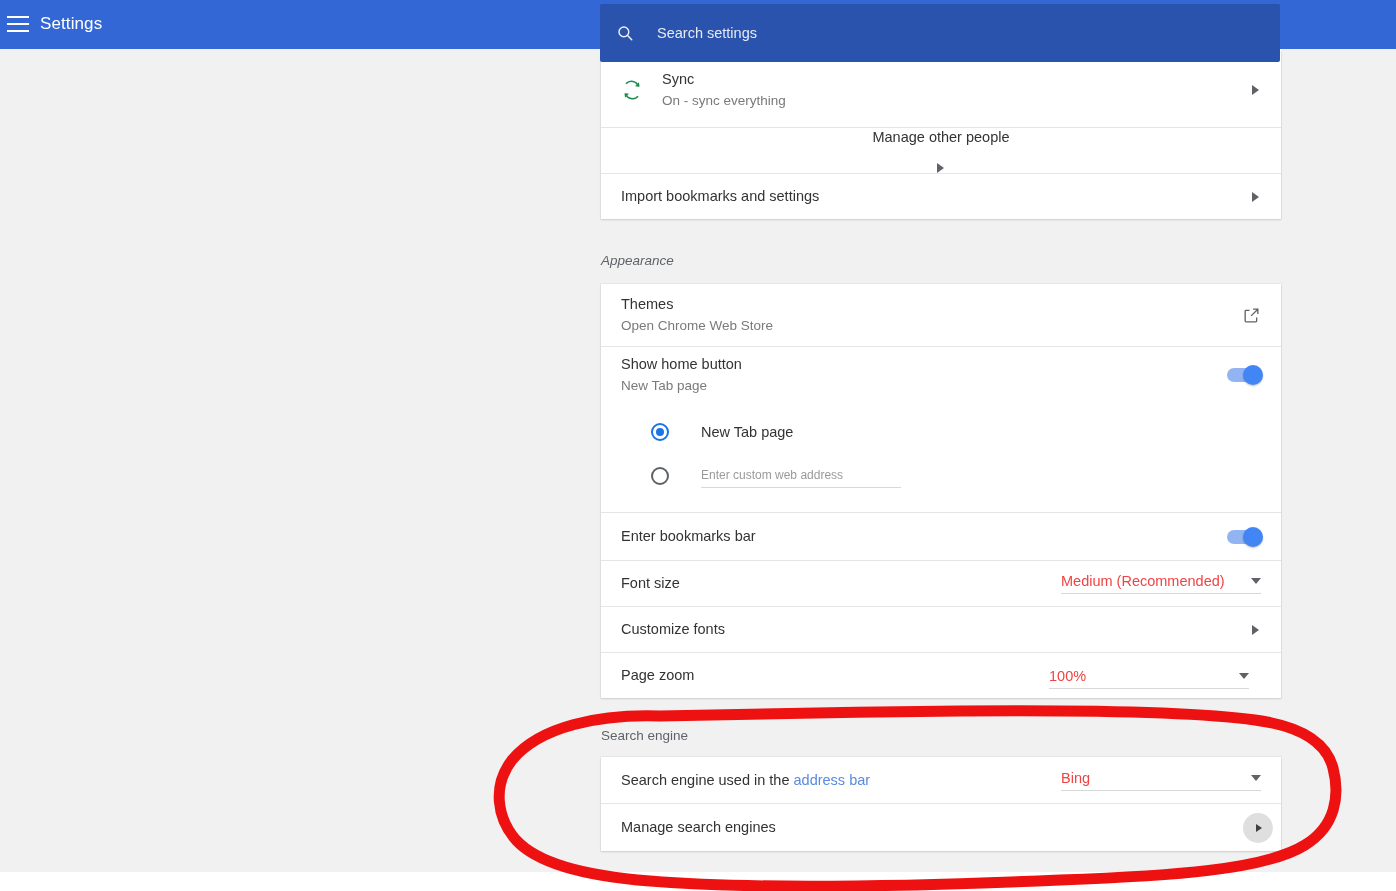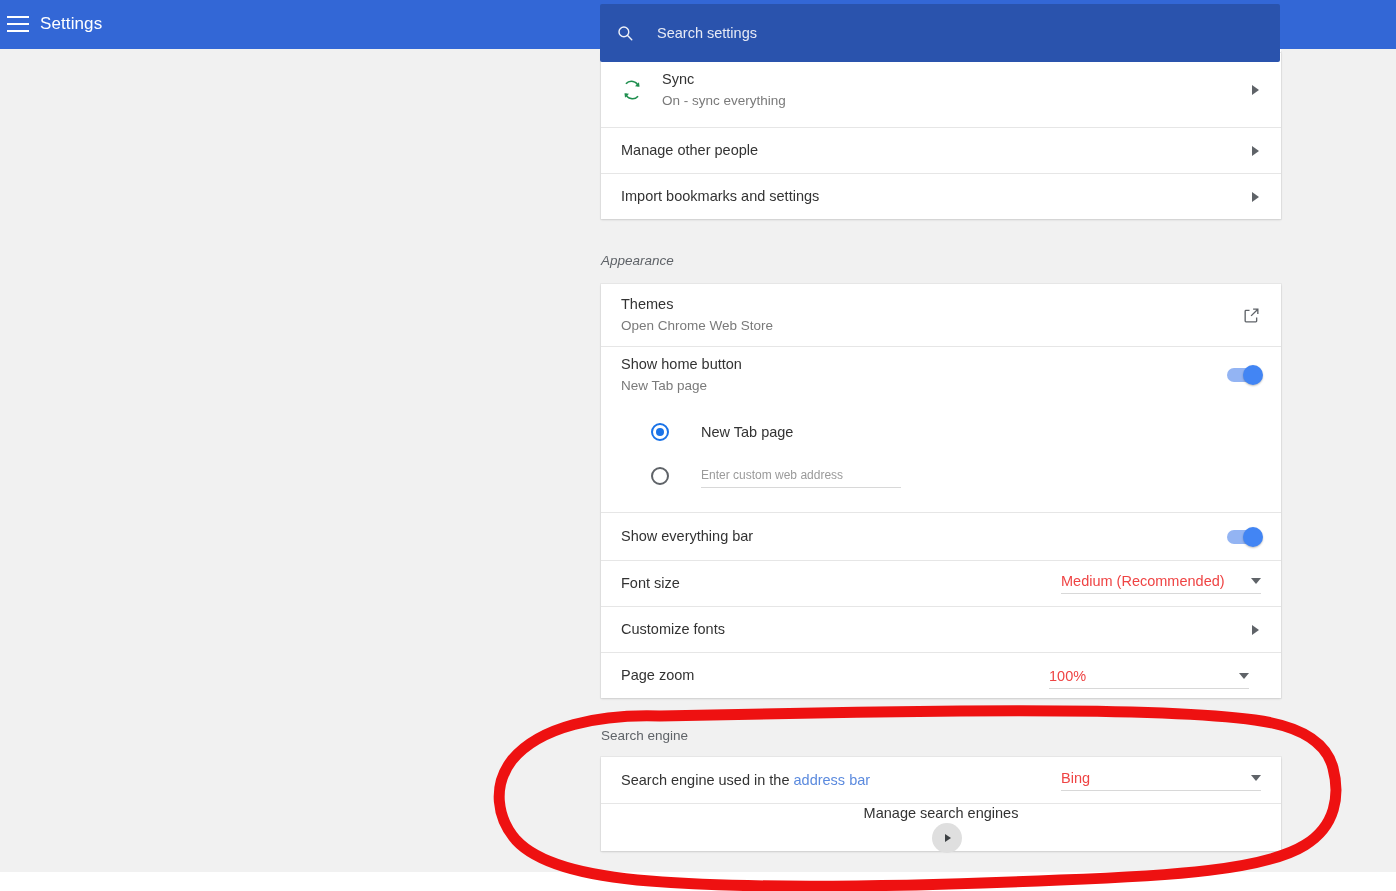--- a/index.html
+++ b/index.html
@@ -320,21 +320,21 @@
       <path fill="#1e8e4e" d="M19.6 3.6l.6 4.9-4.9-.7z"></path>
       <path fill="#1e8e4e" d="M4.4 20.4l-.6-4.9 4.9.7z"></path>
     </svg>
     <div class="texts">
       <div class="title">Sync</div>
       <div class="sub">On - sync everything</div>
     </div>
     <div class="chevron"></div>
   </div>
 
-  <div class="row" style="height:46px;">
+  <div class="row" style="height:46px;flex-direction:column;">
     <div class="texts">
       <div class="title">Manage other people</div>
     </div>
     <div class="chevron"></div>
   </div>
 
   <div class="row" style="height:46px;">
     <div class="texts">
       <div class="title">Import bookmarks and settings</div>
     </div>
@@ -373,21 +373,21 @@
       <div class="radio-label">New Tab page</div>
     </div>
     <div class="radio-row">
       <div class="radio"></div>
       <input class="custom-url" type="text" placeholder="Enter custom web address" style="">
     </div>
   </div>
 
   <div class="row" style="height:48px;">
     <div class="texts">
-      <div class="title">Show everything bar</div>
+      <div class="title">Enter bookmarks bar</div>
     </div>
     <div class="toggle">
       <div class="track"></div>
       <div class="knob"></div>
     </div>
   </div>
 
   <div class="row" style="height:46px;">
     <div class="texts">
       <div class="title">Font size</div>
@@ -422,21 +422,21 @@
   <div class="row" style="height:46px;">
     <div class="texts">
       <div class="title"><span>Search engine used in the </span><span class="link">address bar</span></div>
     </div>
     <div class="select" style="width:200px;">
       <div class="value">Bing</div>
       <div class="caret"></div>
     </div>
   </div>
 
-  <div class="row" style="height:48px;flex-direction:column;">
+  <div class="row" style="height:48px;">
     <div class="texts">
       <div class="title">Manage search engines</div>
     </div>
     <div class="chevron-circle">
       <div class="chevron"></div>
     </div>
   </div>
 </div>
 
 <svg id="annotation" viewBox="0 0 1396 891">

